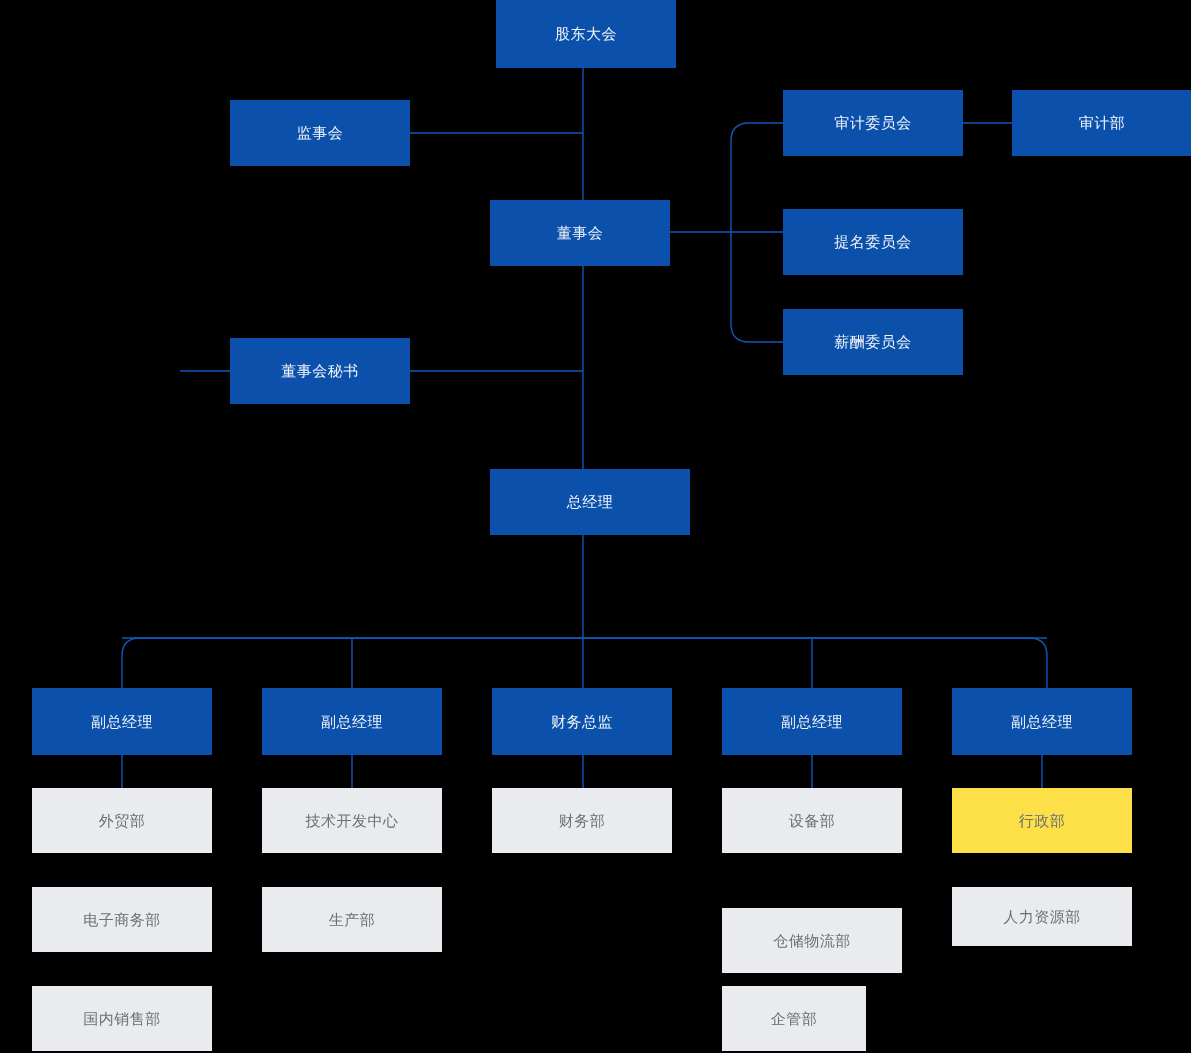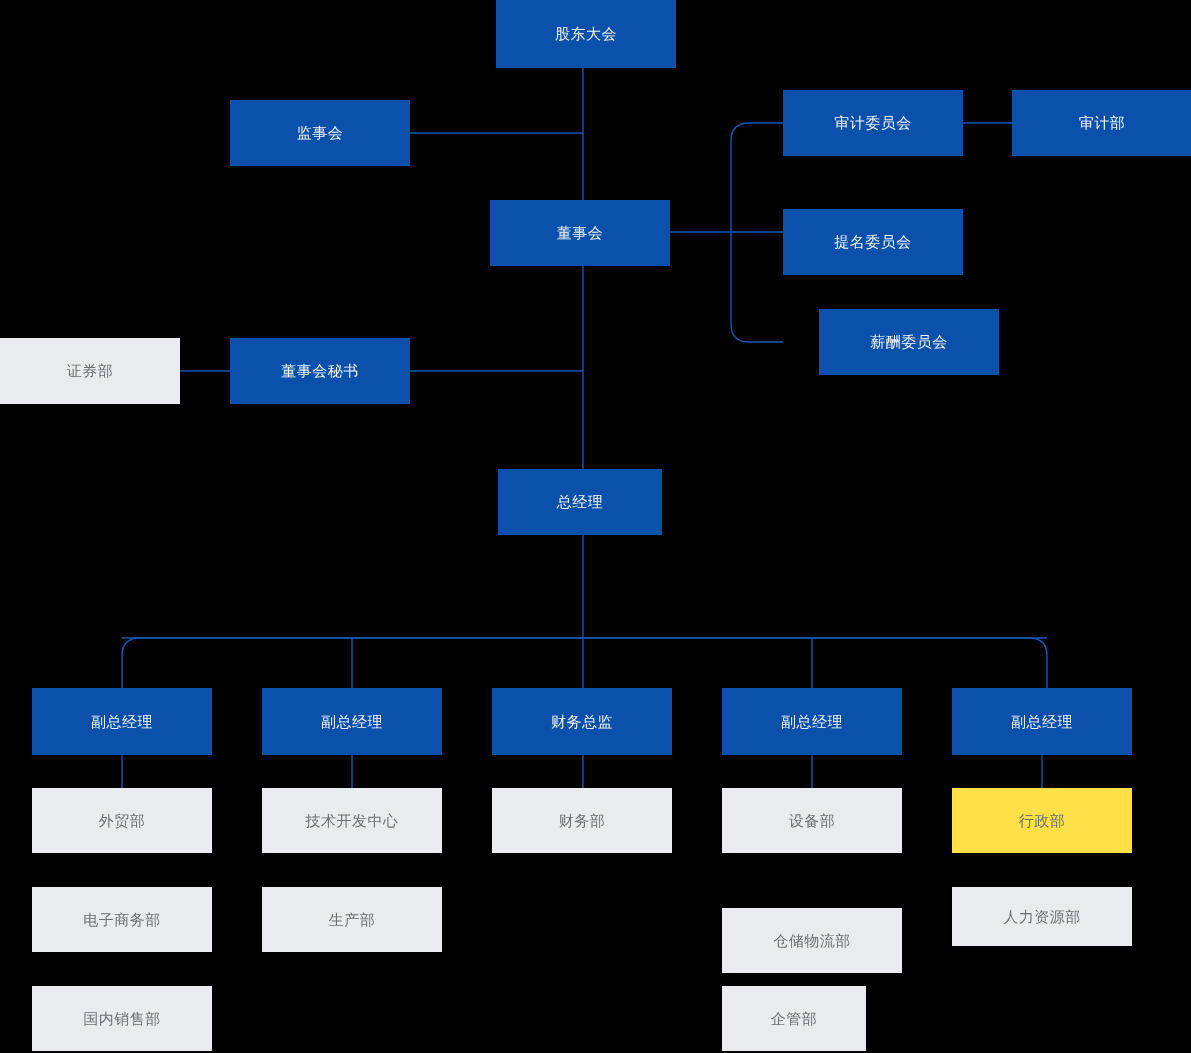--- a/index.html
+++ b/index.html
@@ -102,30 +102,27 @@
   </div>
   <div class="node primary" style="left: 1012px; top: 90px; width: 180px; height: 66px; background: rgb(11, 81, 172); color: rgb(242, 245, 249);">
     <span>审计部</span>
   </div>
   <div class="node primary" style="left: 490px; top: 200px; width: 180px; height: 66px; background: rgb(11, 81, 172); color: rgb(242, 245, 249);">
     <span>董事会</span>
   </div>
   <div class="node primary" style="left: 783px; top: 200px; width: 180px; height: 66px; background: rgb(11, 81, 172); color: rgb(242, 245, 249); margin-top: 9px;">
     <span>提名委员会</span>
   </div>
-  <div class="node primary" style="left: 783px; top: 309px; width: 180px; height: 66px; background: rgb(11, 81, 172); color: rgb(242, 245, 249); margin-left: 36px;">
+  <div class="node primary" style="left: 783px; top: 309px; width: 180px; height: 66px; background: rgb(11, 81, 172); color: rgb(242, 245, 249);">
     <span>薪酬委员会</span>
-  </div>
-  <div class="node secondary" style="left: 0px; top: 338px; width: 180px; height: 66px; background: rgb(234, 235, 239); color: rgb(107, 111, 118);">
-    <span>证券部</span>
   </div>
   <div class="node primary" style="left: 230px; top: 338px; width: 180px; height: 66px; background: rgb(11, 81, 172); color: rgb(242, 245, 249);">
     <span>董事会秘书</span>
   </div>
-  <div class="node primary" style="left: 490px; top: 469px; width: 164px; height: 66px; background: rgb(11, 81, 172); color: rgb(242, 245, 249); margin-left: 8px;">
+  <div class="node primary" style="left: 490px; top: 469px; width: 200px; height: 66px; background: rgb(11, 81, 172); color: rgb(242, 245, 249);">
     <span>总经理</span>
   </div>
   <div class="node primary" style="left: 32px; top: 688px; width: 180px; height: 67px; background: rgb(11, 81, 172); color: rgb(242, 245, 249);">
     <span>副总经理</span>
   </div>
   <div class="node primary" style="left: 262px; top: 688px; width: 180px; height: 67px; background: rgb(11, 81, 172); color: rgb(242, 245, 249);">
     <span>副总经理</span>
   </div>
   <div class="node primary" style="left: 492px; top: 688px; width: 180px; height: 67px; background: rgb(11, 81, 172); color: rgb(242, 245, 249);">
     <span>财务总监</span>

